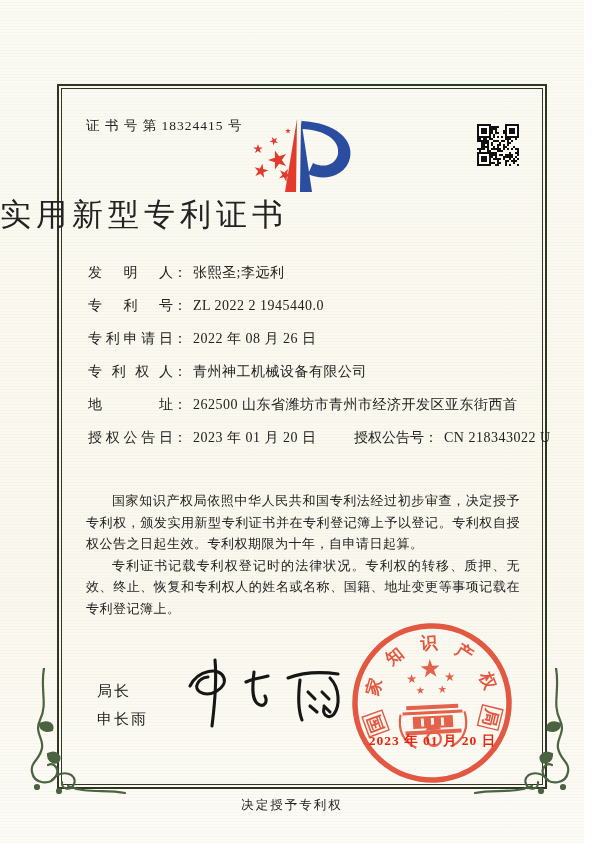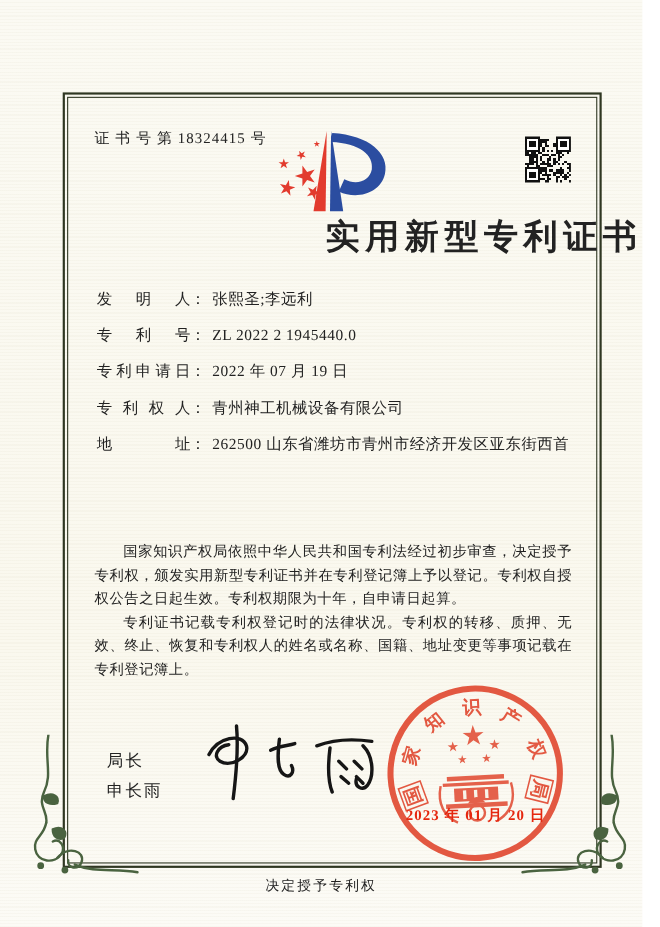--- a/index.html
+++ b/index.html
@@ -13,22 +13,22 @@
     background:linear-gradient(180deg,#fbfaf3 0%,#faf8ee 70%,#fcfbf6 100%);}
   .page::before{content:"";position:absolute;inset:0;
     background:repeating-linear-gradient(0deg,rgba(170,160,120,0.05) 0 1px,transparent 1px 3px);
     pointer-events:none;}
   .frame{position:absolute;left:57px;top:84px;width:486px;height:701px;
     border:2.5px solid var(--border-green);}
   .frame-inner{position:absolute;inset:2px;border:1px solid var(--border-green);}
   .cert-no{position:absolute;left:86px;top:117px;font-size:13.5px;letter-spacing:1px;}
   .logo{position:absolute;left:232px;top:114px;width:136px;height:84px;}
   .qr{position:absolute;left:477px;top:124px;width:42px;height:42px;}
-  .title{position:absolute;left:0;top:194px;width:100%;text-align:right;
-    font-size:31px;font-weight:bold;letter-spacing:5px;}
+  .title{position:absolute;left:0;top:194px;width:100%;text-align:left;
+    font-size:31px;font-weight:normal;letter-spacing:5px;}
   .fields{position:absolute;left:88px;top:262px;width:440px;font-size:14px;}
   .field-row{margin-bottom:12px;line-height:21px;white-space:nowrap;}
   .flabel{display:inline-block;width:85px;text-align:justify;text-align-last:justify;vertical-align:top;}
   .colon{margin-right:6px;}
   .fvalue{letter-spacing:0.5px;}
   .grant-pair2{margin-left:34px;}
   .body-text{position:absolute;left:86px;top:490px;width:434px;font-size:13px;
     line-height:21.5px;text-align:justify;letter-spacing:0.5px;}
   .body-text p{margin:0;text-indent:2em;}
   .signer{position:absolute;left:97px;font-size:15px;letter-spacing:2px;}
@@ -227,27 +227,35 @@
   <div class="title">实用新型专利证书</div>
 
   <div class="fields">
     <div class="field-row">
       <span class="flabel">发明人</span><span class="colon">：</span><span class="fvalue">张熙圣;李远利</span>
     </div>
     <div class="field-row">
       <span class="flabel">专利号</span><span class="colon">：</span><span class="fvalue">ZL 2022 2 1945440.0</span>
     </div>
     <div class="field-row">
-      <span class="flabel">专利申请日</span><span class="colon">：</span><span class="fvalue">2022 年 07 月 19 日</span>
+      <span class="flabel">专利申请日</span><span class="colon">：</span><span class="fvalue">2022 年 08 月 26 日</span>
     </div>
     <div class="field-row">
       <span class="flabel">专利权人</span><span class="colon">：</span><span class="fvalue">青州神工机械设备有限公司</span>
     </div>
     <div class="field-row">
       <span class="flabel">地址</span><span class="colon">：</span><span class="fvalue">262500 山东省潍坊市青州市经济开发区亚东街西首</span>
+    </div>
+    <div class="field-row">
+      <span>
+        <span class="flabel">授权公告日</span><span class="colon">：</span><span class="fvalue">2023 年 01 月 20 日</span>
+      </span>
+      <span class="grant-pair2">
+        <span>授权公告号</span><span class="colon">：</span><span class="fvalue">CN 218343022 U</span>
+      </span>
     </div>
   </div>
 
   <div class="body-text">
     <p>国家知识产权局依照中华人民共和国专利法经过初步审查，决定授予专利权，颁发实用新型专利证书并在专利登记簿上予以登记。专利权自授权公告之日起生效。专利权期限为十年，自申请日起算。</p>
     <p>专利证书记载专利权登记时的法律状况。专利权的转移、质押、无效、终止、恢复和专利权人的姓名或名称、国籍、地址变更等事项记载在专利登记簿上。</p>
   </div>
 
   <div class="signer t1">局长</div>
   <div class="signer t2">申长雨</div>

